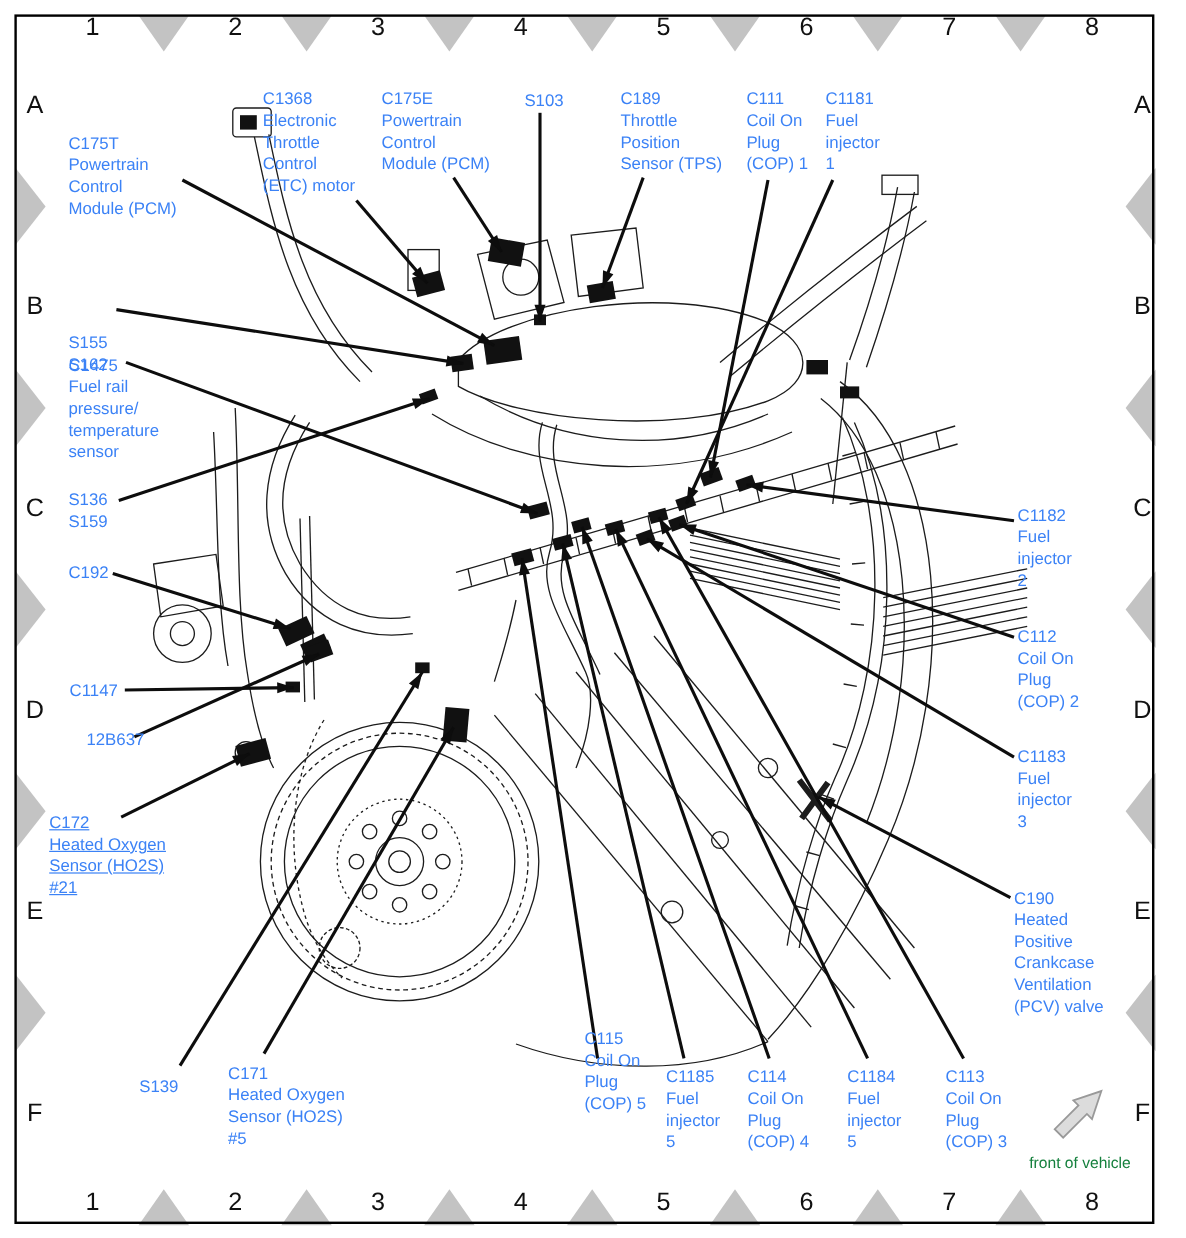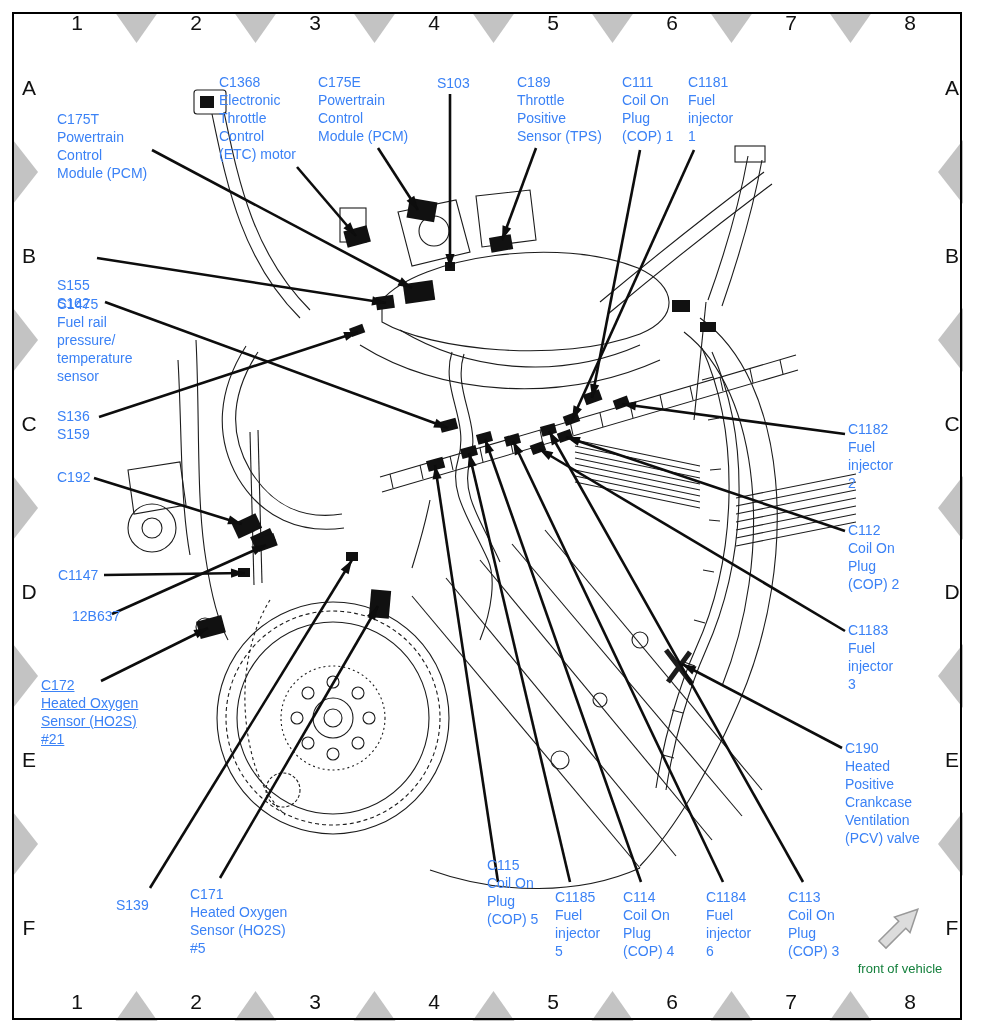--- a/index.html
+++ b/index.html
@@ -264,21 +264,21 @@
 Throttle
 Control
 (ETC) motor</div>
       <div class="callout" style="left: 318px; top: 73px;">C175E
 Powertrain
 Control
 Module (PCM)</div>
       <div class="callout" style="left: 437px; top: 74px;">S103</div>
       <div class="callout" style="left: 517px; top: 73px;">C189
 Throttle
-Positive
+Position
 Sensor (TPS)</div>
       <div class="callout" style="left: 622px; top: 73px;">C111
 Coil On
 Plug
 (COP) 1</div>
       <div class="callout" style="left: 688px; top: 73px;">C1181
 Fuel
 injector
 1</div>
       <div class="callout" style="left: 57px; top: 230px; margin-top: 46px;">S155
@@ -310,21 +310,21 @@
 Fuel
 injector
 5</div>
       <div class="callout" style="left: 623px; top: 888px;">C114
 Coil On
 Plug
 (COP) 4</div>
       <div class="callout" style="left: 706px; top: 888px;">C1184
 Fuel
 injector
-6</div>
+5</div>
       <div class="callout" style="left: 788px; top: 888px;">C113
 Coil On
 Plug
 (COP) 3</div>
       <div class="callout" style="left: 848px; top: 420px;">C1182
 Fuel
 injector
 2</div>
       <div class="callout" style="left: 848px; top: 521px;">C112
 Coil On

